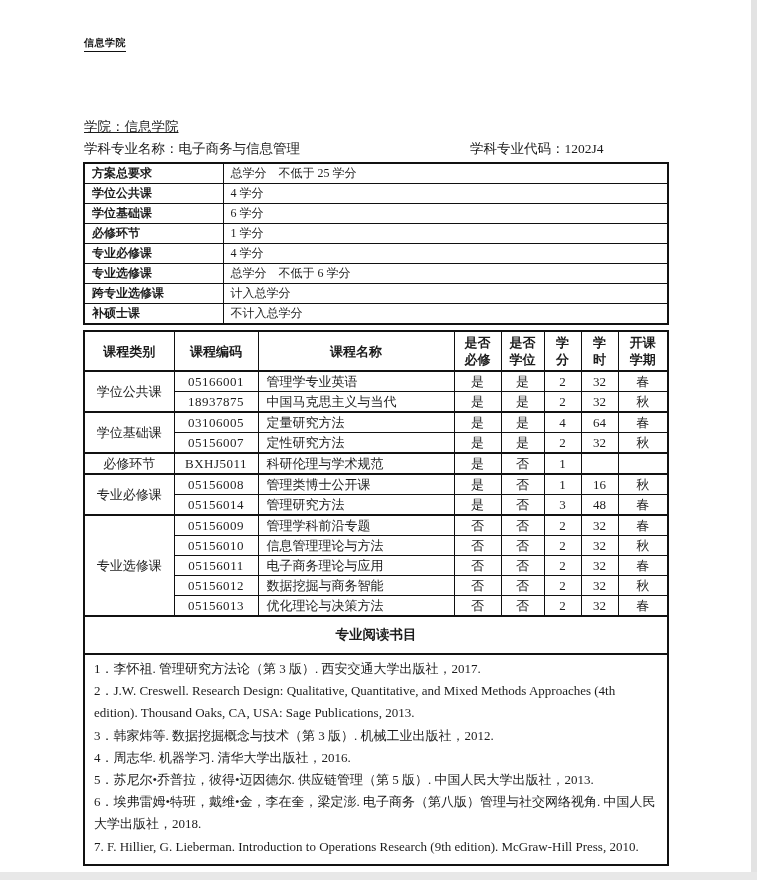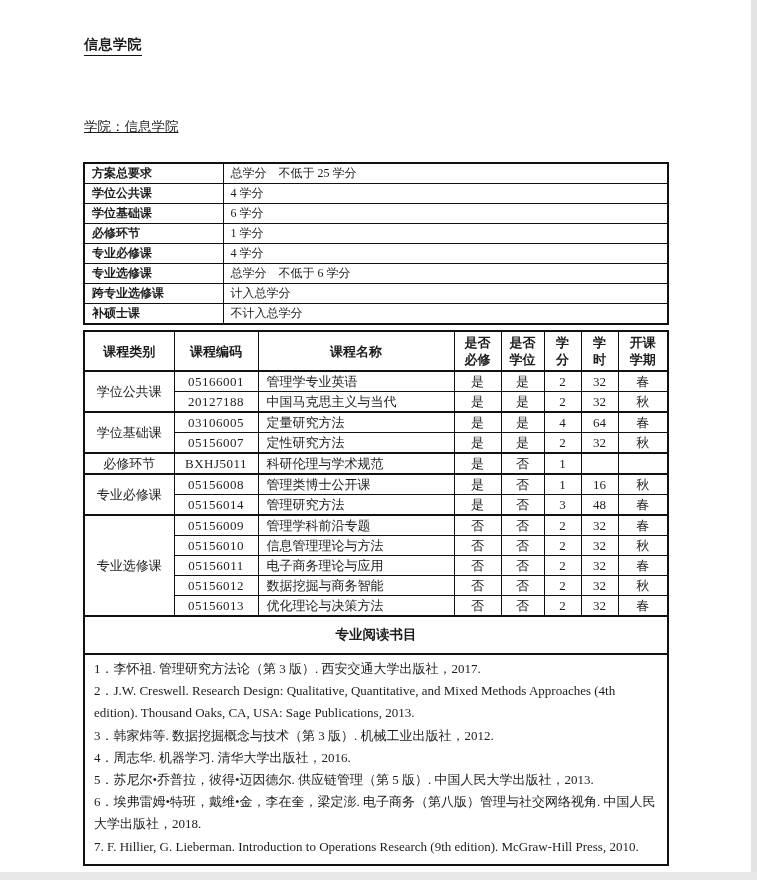--- a/index.html
+++ b/index.html
@@ -10,21 +10,21 @@
     color:#1c1c1c;
     position:relative;
     overflow:hidden;
   }
   .page{position:absolute;inset:0;background:#ffffff;}
   .edge-right{position:absolute;top:0;right:0;width:6px;height:880px;background:#e3e3e3;}
   .edge-bottom{position:absolute;left:0;top:872px;width:757px;height:8px;background:#e8e8e8;}
 
   .org{
     position:absolute;left:84px;top:36px;
-    font-weight:bold;font-size:14px;letter-spacing:.5px;
+    font-weight:bold;font-size:10px;letter-spacing:.5px;
     border-bottom:1.5px solid #111;padding-bottom:1px;
   }
   .title{
     position:absolute;left:84px;top:83px;width:583px;margin:0;
     text-align:center;font-size:20px;font-weight:bold;letter-spacing:1px;
   }
   .meta-college{position:absolute;left:84px;top:118px;font-size:13.5px;text-decoration:underline;}
   .meta-row{position:absolute;left:84px;top:140px;width:583px;font-size:13.5px;}
   .meta-row .code-pos{position:absolute;left:386px;top:0;}
 
@@ -68,20 +68,24 @@
 </head>
 <body>
 
 <div class="page">
 
   <div class="org">信息学院</div>
 
 
   <div class="meta-college">学院：信息学院</div>
 
+  <div class="meta-row">
+    <span>学科专业名称：电子商务与信息管理</span>
+    <span class="code-pos">学科专业代码：1202J4</span>
+  </div>
 
   <table class="t1">
     <colgroup>
         <col style="width:139px">
         <col style="width:445px">
       </colgroup>
     <tbody>
       <tr>
           <td class="b">方案总要求</td>
           <td>总学分　不低于 25 学分</td>
@@ -149,21 +153,21 @@
         <td rowspan="2">学位公共课</td>
         <td class="code">05166001</td>
         <td class="name">管理学专业英语</td>
         <td>是</td>
         <td>是</td>
         <td>2</td>
         <td>32</td>
         <td>春</td>
       </tr>
       <tr>
-        <td class="code">20127188</td>
+        <td class="code">18937875</td>
         <td class="name">中国马克思主义与当代</td>
         <td>是</td>
         <td>是</td>
         <td>2</td>
         <td>32</td>
         <td>秋</td>
       </tr>
 
       <tr class="grp">
         <td rowspan="2">学位基础课</td>

